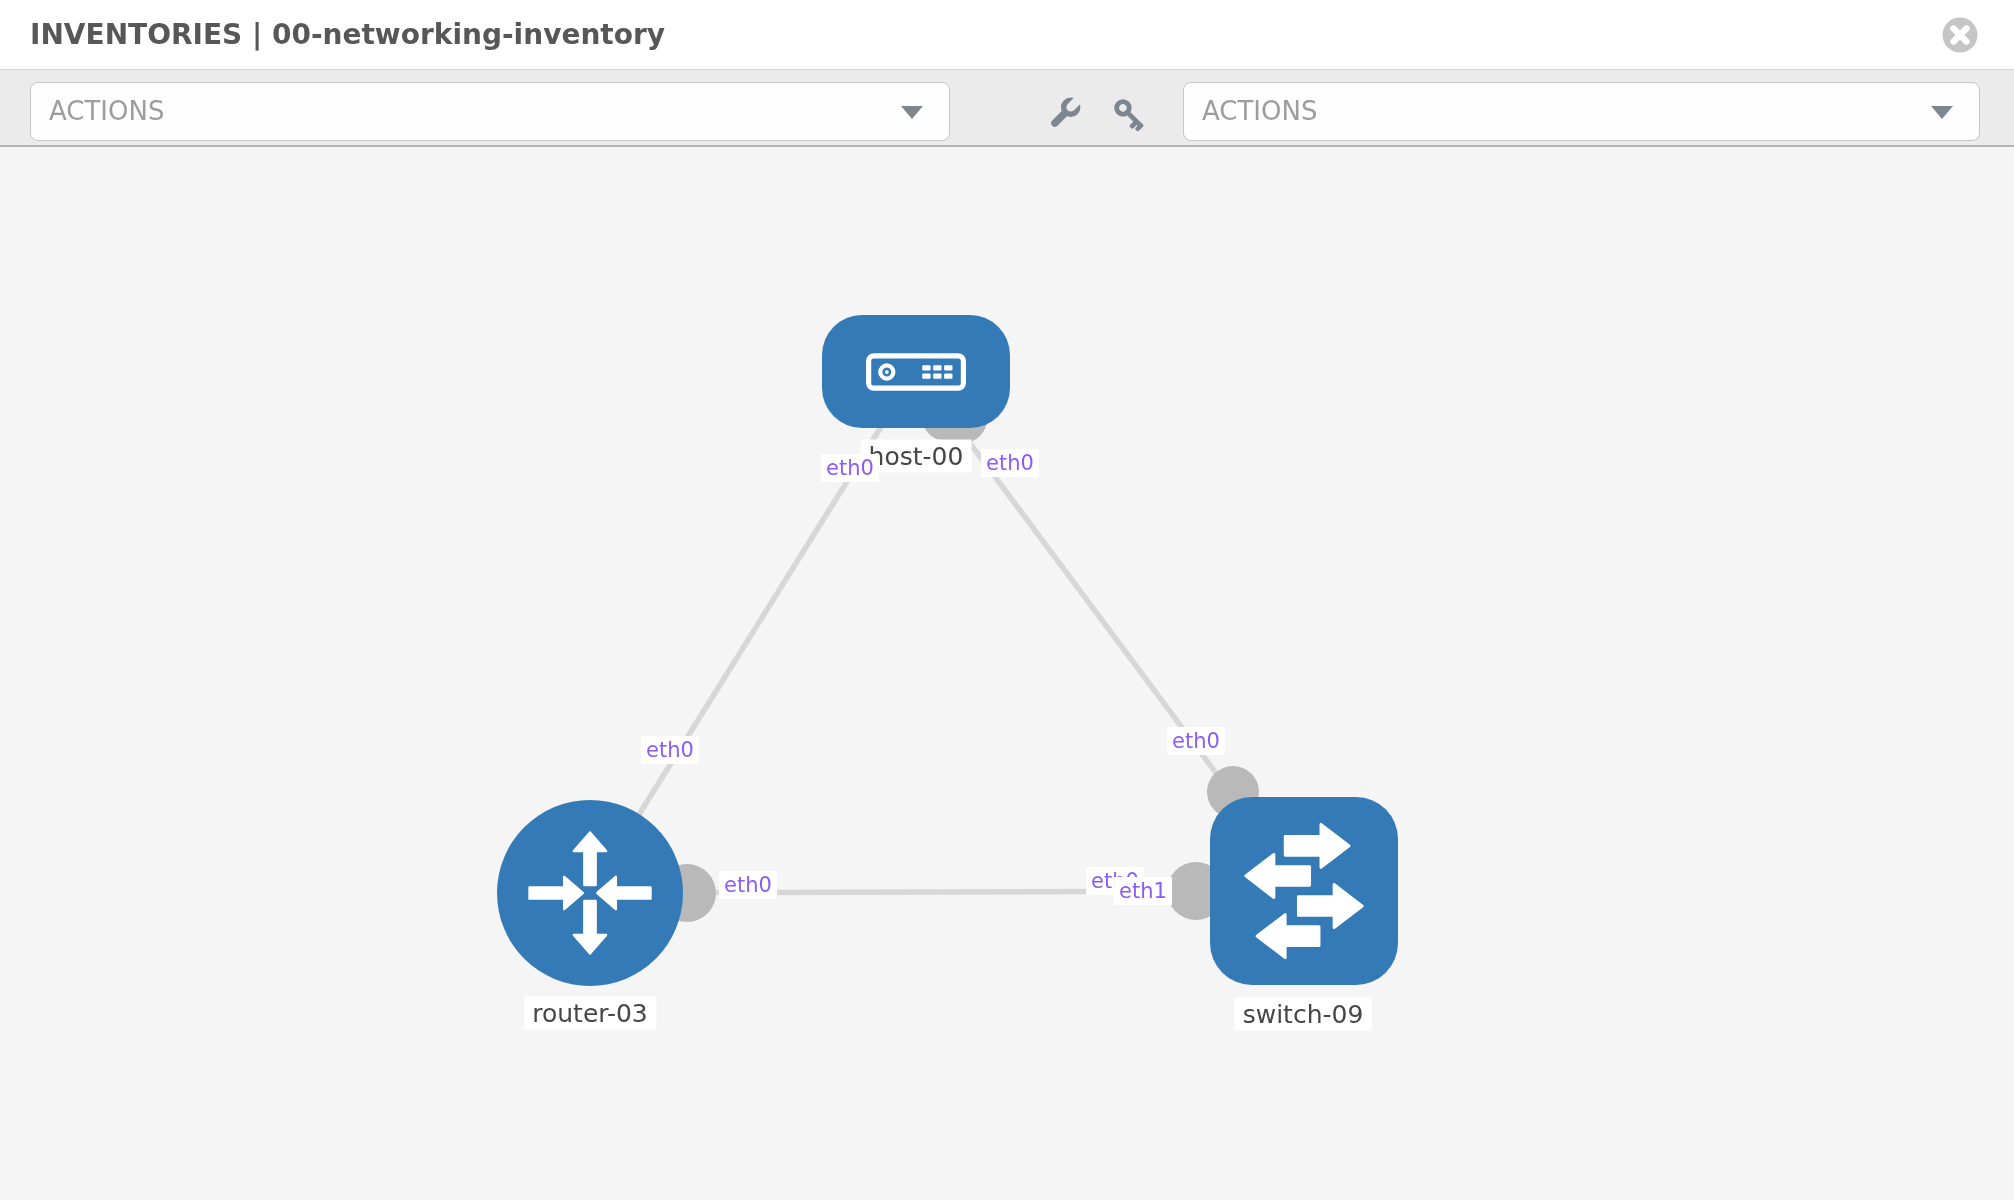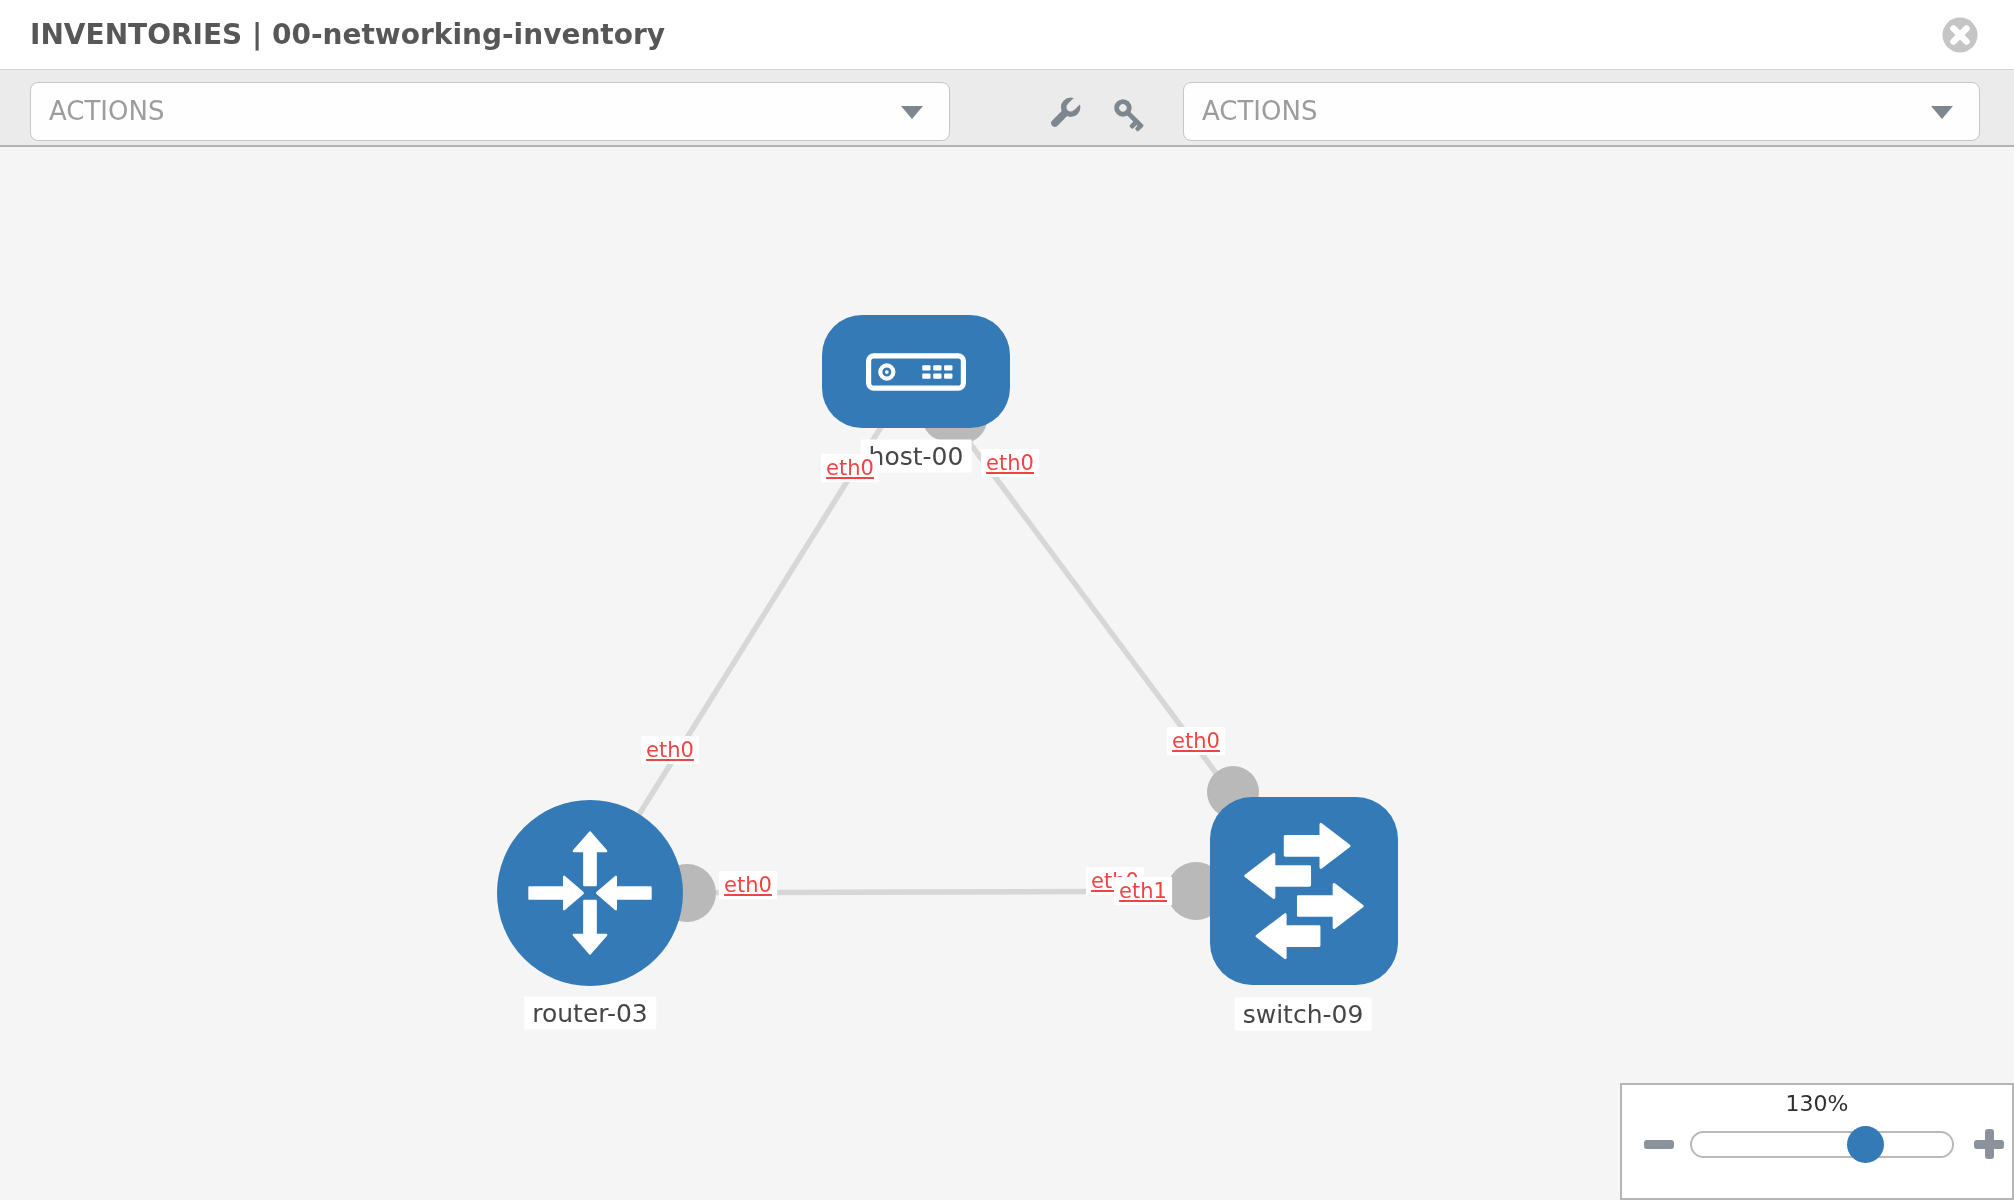--- a/index.html
+++ b/index.html
@@ -23,21 +23,21 @@
   .tool-key{left:1110px;}
 
   
   .canvas{position:absolute;left:0;top:147px;width:2014px;height:1053px;background:#f5f5f6;}
   .links-layer{position:absolute;left:0;top:0;z-index:1;}
   .node{position:absolute;z-index:2;background:#337ab7;cursor:pointer;display:flex;align-items:center;justify-content:center;}
   .node-host{left:822px;top:168px;width:188px;height:113px;border-radius:40px;}
   .node-router{left:497px;top:653px;width:186px;height:186px;border-radius:50%;}
   .node-switch{left:1210px;top:650px;width:188px;height:188px;border-radius:42px;}
   .nlabel{position:absolute;z-index:3;transform:translate(-50%,-50%);background:#fff;color:#464646;font-size:25px;padding:2px 8px;white-space:nowrap;cursor:pointer;}
-  .iflabel{position:absolute;z-index:3;transform:translate(-50%,-50%);background:#fff;color:#ef4444;font-size:21px;padding:2px 5px;white-space:nowrap;text-decoration:underline;}
+  .iflabel{position:absolute;z-index:3;transform:translate(-50%,-50%);background:#fff;color:#8b5cf6;font-size:21px;padding:2px 5px;white-space:nowrap;}
   .if-over{z-index:4;}
 
   
   .lb-host{left:916px;top:309px;}
   .lb-router{left:590px;top:866px;}
   .lb-switch{left:1303px;top:867px;}
   .if-host-left{left:850px;top:321px;}
   .if-host-right{left:1010px;top:316px;}
   .if-mid-left{left:670px;top:603px;}
   .if-mid-right{left:1196px;top:594px;}
@@ -155,27 +155,15 @@
     <span class="nlabel lb-switch">switch-09</span>
 
     <span class="iflabel if-host-left">eth0</span>
     <span class="iflabel if-host-right">eth0</span>
     <span class="iflabel if-mid-left">eth0</span>
     <span class="iflabel if-mid-right">eth0</span>
     <span class="iflabel if-near-router">eth0</span>
     <span class="iflabel if-sw-under">eth0</span>
     <span class="iflabel if-over if-sw-top">eth1</span>
 
-    <div class="zoom-panel">
-      <div class="zoom-level">130%</div>
-      <div class="zoom-minus">
-        <div class="bar"></div>
-      </div>
-      <div class="zoom-track"></div>
-      <div class="zoom-thumb"></div>
-      <div class="zoom-plus">
-        <div class="bar-h"></div>
-        <div class="bar-v"></div>
-      </div>
-    </div>
 
   </div>
 </div>
 
 </body></html>

